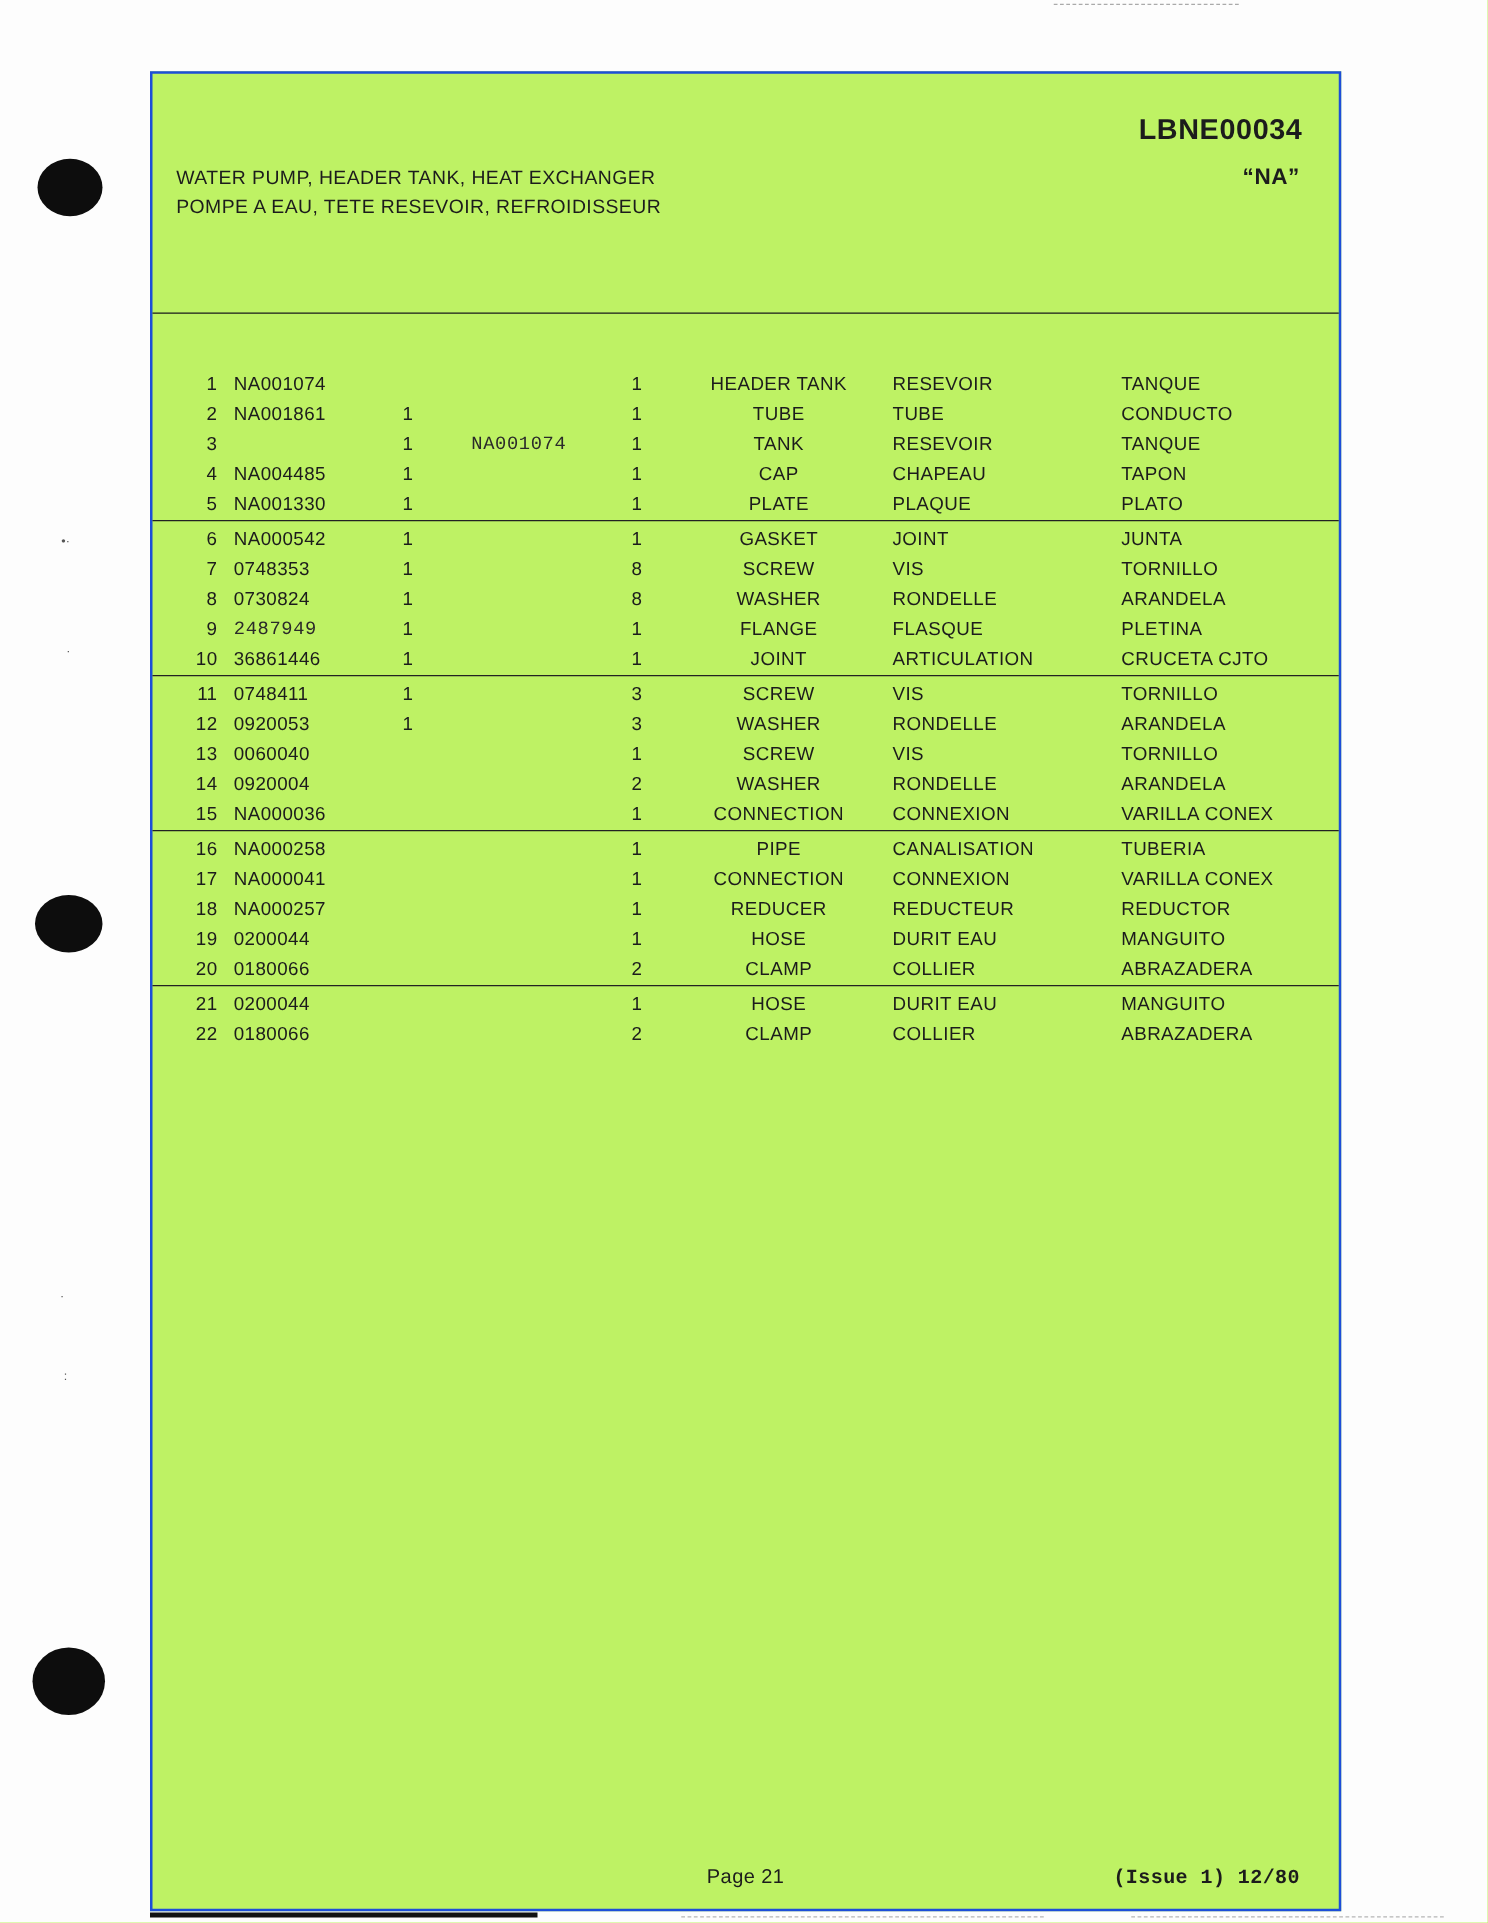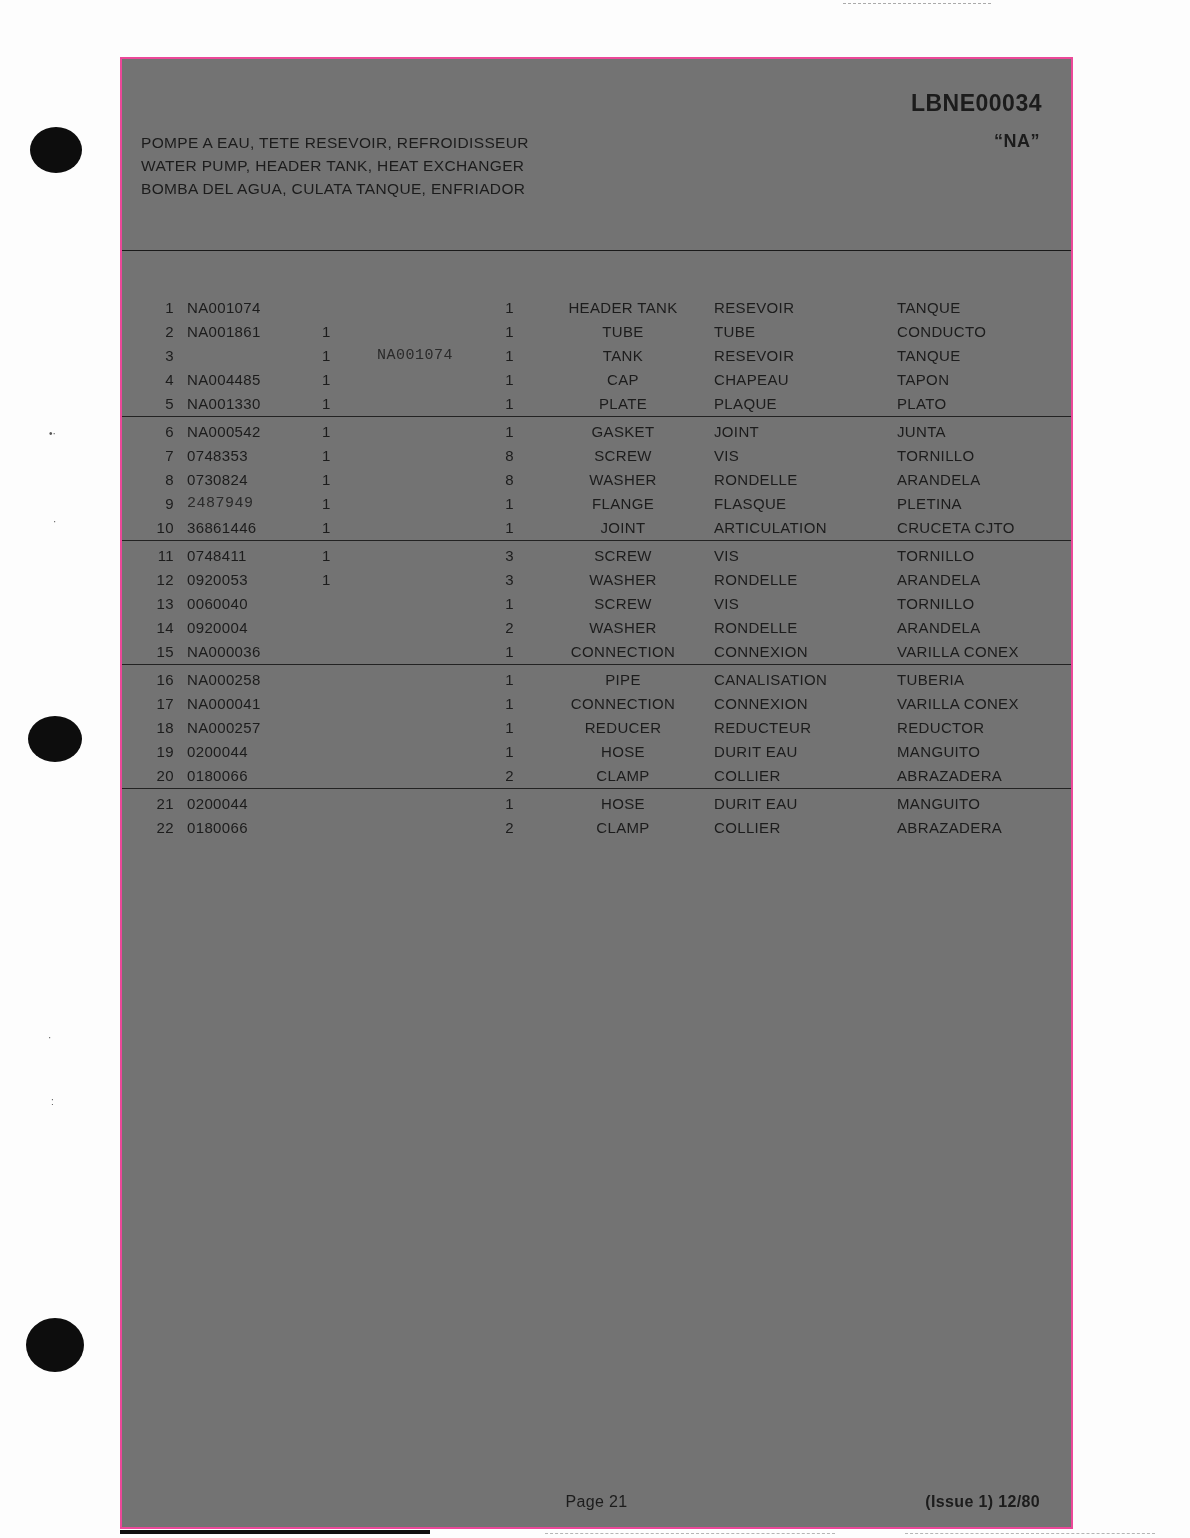--- a/index.html
+++ b/index.html
@@ -5,21 +5,21 @@
   html,body{margin:0;padding:0;}
   body{
     width:1190px;height:1538px;position:relative;
     background:#fdfdfd;
     font-family:"Liberation Sans", sans-serif;
     color:#1c1c1c;
     overflow:hidden;
   }
   .page-border{
     position:absolute;left:120px;top:57px;width:949px;height:1468px;
-    border:2px solid #ec4899;background:#737373;
+    border:2px solid #1d4ed8;background:#bef264;
   }
   
   .hole{position:absolute;background:#0d0d0d;border-radius:50%;}
   .hole1{left:30px;top:127px;width:52px;height:46px;}
   .hole2{left:28px;top:716px;width:54px;height:46px;}
   .hole3{left:26px;top:1318px;width:58px;height:54px;}
   
   .artifact{position:absolute;color:#555;font-size:10px;}
   .dash-top{position:absolute;top:3px;left:843px;width:148px;border-top:1px dashed #aaa;}
   .dash-bottom1{position:absolute;top:1533px;left:545px;width:290px;border-top:1px dashed #b5b5b5;}
@@ -53,21 +53,21 @@
   .c-qty{grid-column:6;text-align:right;}
   .c-en{grid-column:8;text-align:center;}
   .c-fr{grid-column:9;}
   .c-es{grid-column:10;}
   .stamped{font-family:"Liberation Mono", monospace;font-size:15px;letter-spacing:0.5px;color:#2a2a2a;}
   .divider{height:1px;background:#222;margin:1px 0 2px 0;}
 
   
   .footer{position:absolute;left:0;right:0;top:1434px;font-size:16px;letter-spacing:0.35px;}
   .footer-page{text-align:center;}
-  .footer-issue{position:absolute;right:31px;top:0;font-weight:bold;}
+  .footer-issue{position:absolute;right:31px;top:0;font-weight:bold;font-family:Liberation Mono, monospace;}
 </style>
 </head>
 <body>
 
 <div class="hole hole1"></div>
 <div class="hole hole2"></div>
 <div class="hole hole3"></div>
 
 <div class="dash-top"></div>
 <div class="artifact" style="left:49px;top:428px;">•·</div>
@@ -77,23 +77,22 @@
 <div class="bottom-strip"></div>
 <div class="dash-bottom1"></div>
 <div class="dash-bottom2"></div>
 
 <div class="page-border">
 
   <div class="doc-code">LBNE00034</div>
   <div class="doc-code-sub">“NA”</div>
 
   <div class="titles">
+    <div>WATER PUMP, HEADER TANK, HEAT EXCHANGER</div>
     <div>POMPE A EAU, TETE RESEVOIR, REFROIDISSEUR</div>
-    <div>WATER PUMP, HEADER TANK, HEAT EXCHANGER</div>
-    <div>BOMBA DEL AGUA, CULATA TANQUE, ENFRIADOR</div>
   </div>
 
   <div class="header-rule"></div>
 
   <div class="table-area">
       <div class="row">
         <span class="cell c-no">1</span>
         <span class="cell c-part">NA001074</span>
         <span class="cell c-mark"></span>
         <span class="cell c-alt stamped"></span>

